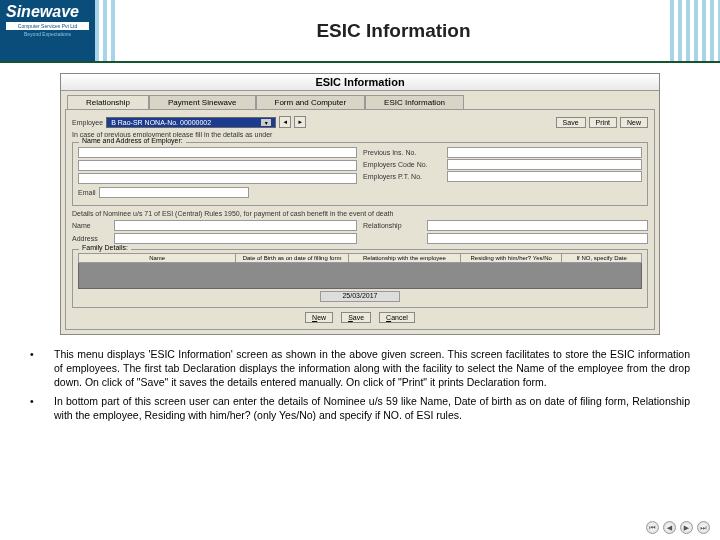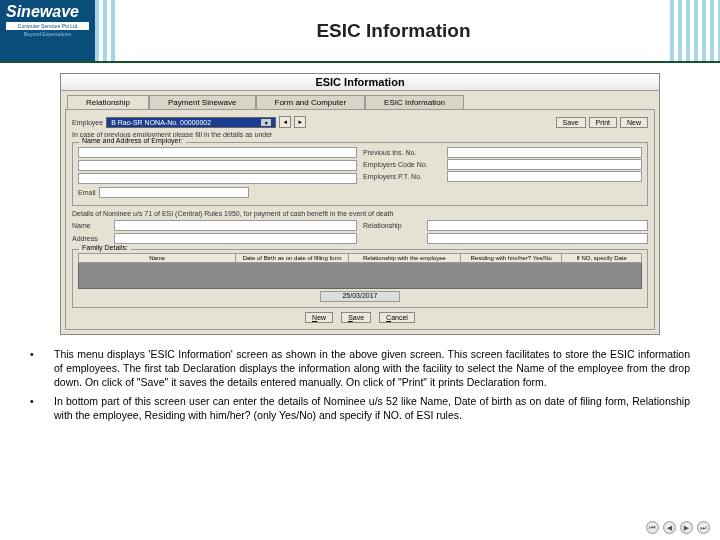--- a/index.html
+++ b/index.html
@@ -165,21 +165,21 @@
 </div>
 
 <div class="desc">
   <ul>
     <li>
         <span class="bullet">•</span>
         <span>This menu displays 'ESIC Information' screen as shown in the above given screen. This screen facilitates to store the ESIC information of employees. The first tab Declaration displays the information along with the facility to select the Name of the employee from the drop down. On click of "Save" it saves the details entered manually. On click of "Print" it prints Declaration form.</span>
       </li>
     <li>
         <span class="bullet">•</span>
-        <span>In bottom part of this screen user can enter the details of Nominee u/s 52 like Name, Date of birth as on date of filing form, Relationship with the employee, Residing with him/her? (only Yes/No) and specify if NO.  of ESI rules.</span>
+        <span>In bottom part of this screen user can enter the details of Nominee u/s 59 like Name, Date of birth as on date of filing form, Relationship with the employee, Residing with him/her? (only Yes/No) and specify if NO.  of ESI rules.</span>
       </li>
   </ul>
 </div>
 
 <div class="navdots">
   <div class="navbtn">⏮</div>
   <div class="navbtn">◀</div>
   <div class="navbtn">▶</div>
   <div class="navbtn">⏭</div>
 </div>

